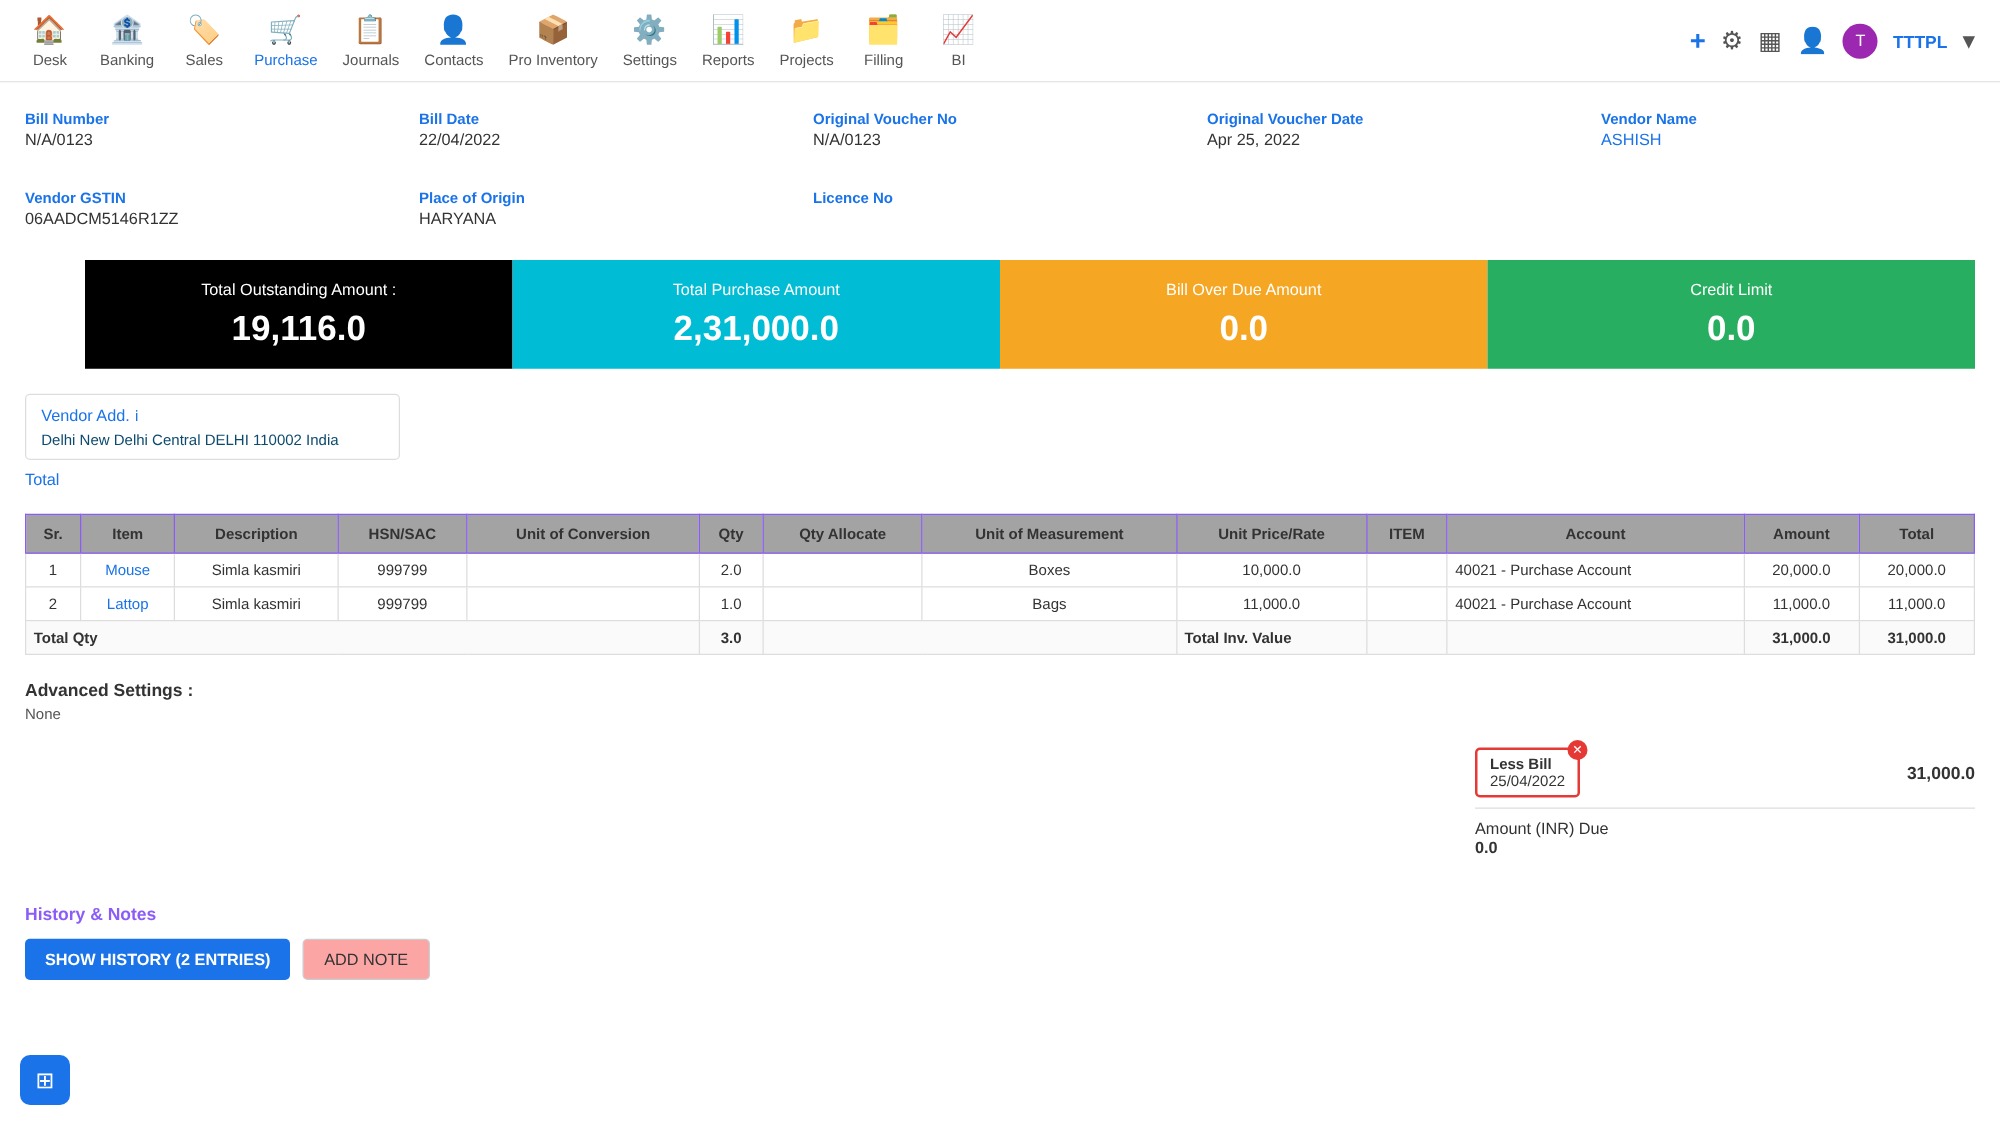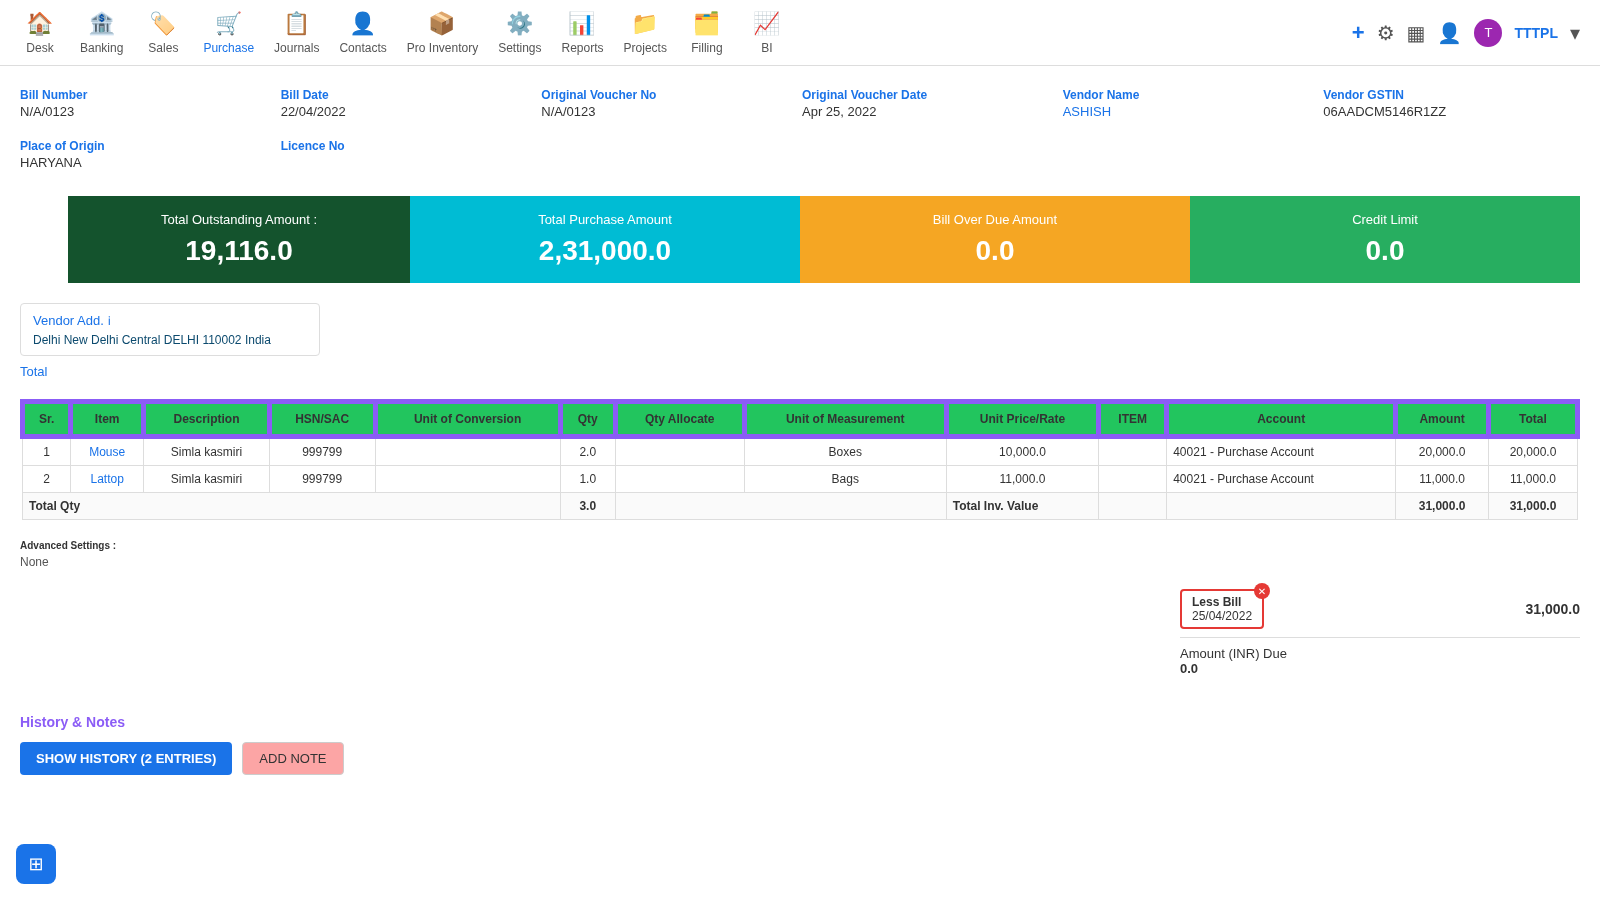--- a/index.html
+++ b/index.html
@@ -19,29 +19,29 @@
     .nav-item.active { color: #1a73e8; }
     .nav-spacer { flex: 1; }
     .nav-right { display: flex; align-items: center; gap: 12px; padding-right: 10px; }
     .nav-right .icon-btn { font-size: 20px; cursor: pointer; color: #555; }
     .nav-right .brand { color: #1a73e8; font-weight: bold; font-size: 14px; }
 
     
     .main { padding: 16px 20px; background: #fff; }
 
     
-    .info-grid { display: grid; grid-template-columns: 1fr 1fr 1fr 1fr 1fr 1fr; gap: 4px; margin-bottom: 16px; }
+    .info-grid { display: grid; grid-template-columns: 1fr 1fr 1fr 1fr 1fr; gap: 16px; margin-bottom: 16px; }
     .info-cell { padding: 6px 0 10px 0; }
     .info-label { font-size: 12px; color: #1a73e8; font-weight: 600; margin-bottom: 2px; }
     .info-value { font-size: 13px; color: #333; }
 
     
     .stats-row { display: grid; grid-template-columns: 1fr 1fr 1fr 1fr; gap: 0; margin-bottom: 20px; }
     .stat-card { padding: 16px 20px; color: #fff; text-align: center; }
-    .stat-card.blue { background: #14532d; margin-left: 48px; }
+    .stat-card.blue { background: #000000; margin-left: 48px; }
     .stat-card.teal { background: #00bcd4; }
     .stat-card.yellow { background: #f5a623; }
     .stat-card.green { background: #27ae60; }
     .stat-title { font-size: 13px; margin-bottom: 8px; }
     .stat-value { font-size: 28px; font-weight: bold; }
 
     
     .vendor-addr-box { border: 1px solid #ddd; border-radius: 4px; padding: 8px 12px; display: inline-block; min-width: 300px; margin-bottom: 8px; }
     .vendor-addr-link { color: #1a73e8; font-size: 13px; cursor: pointer; margin-bottom: 4px; display: flex; align-items: center; gap: 4px; }
     .vendor-addr-text { font-size: 12px; color: #0c4a6e; }
@@ -49,29 +49,29 @@
     
     .custom-link { color: #1a73e8; font-size: 13px; cursor: pointer; margin-bottom: 20px; display: block; }
 
     
     .table-section { margin-bottom: 20px; }
     .table-header-row { display: flex; justify-content: space-between; align-items: center; margin-bottom: 8px; }
     .table-currency { font-size: 13px; font-weight: bold; color: #333; }
     .amounts-note { font-size: 13px; color: #1a73e8; }
 
     table { width: 100%; border-collapse: collapse; font-size: 12px; }
-    th { background: #22c55e; border: 5px solid #8b5cf6; padding: 8px 6px; text-align: center; font-weight: 600; color: #333; }
+    th { background: #a3a3a3; border: 1px solid #8b5cf6; padding: 8px 6px; text-align: center; font-weight: 600; color: #333; }
     td { border: 1px solid #ddd; padding: 6px 6px; text-align: center; color: #333; }
     td.item-link { color: #1a73e8; cursor: pointer; }
     td.text-left { text-align: left; }
     .total-row td { font-weight: 600; background: #fafafa; }
 
     
     .advanced-section { margin-bottom: 20px; }
-    .advanced-title { font-size: 10px; font-weight: 600; color: #333; margin-bottom: 4px; }
+    .advanced-title { font-size: 14px; font-weight: 600; color: #333; margin-bottom: 4px; }
     .advanced-value { font-size: 12px; color: #555; }
 
     
     .bill-summary { display: flex; justify-content: flex-end; margin-bottom: 20px; }
     .bill-summary-inner { min-width: 400px; }
     .less-bill-row { display: flex; align-items: flex-start; justify-content: space-between; margin-bottom: 8px; }
     .less-bill-badge {
       border: 2px solid #e53935; border-radius: 4px; padding: 4px 10px;
       position: relative; display: inline-block; font-size: 12px; cursor: pointer;
     }

